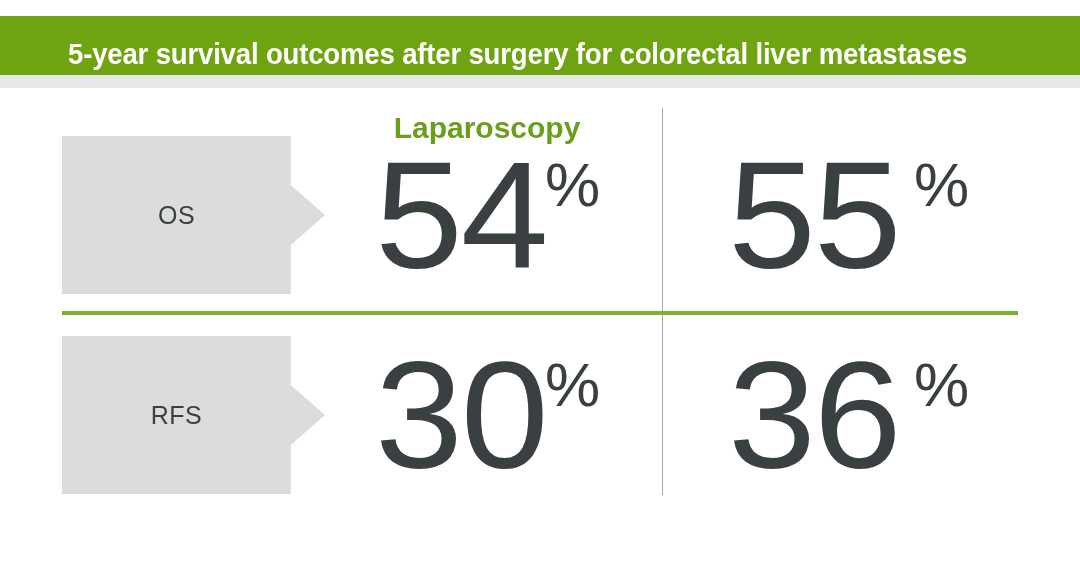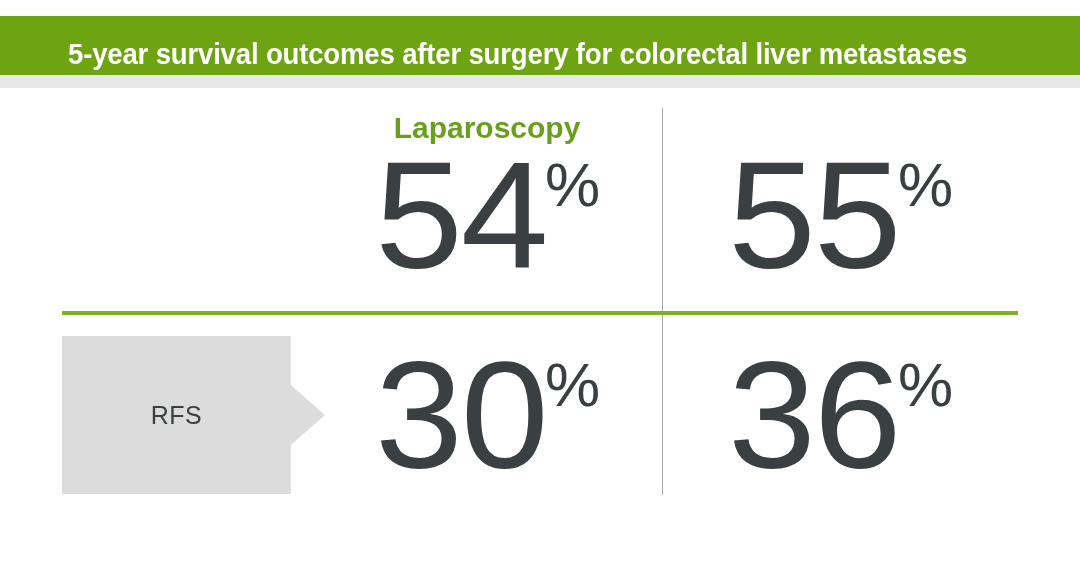--- a/index.html
+++ b/index.html
@@ -129,21 +129,21 @@
     align-items: center;
     justify-content: flex-start;
     color: #3a4042;
     font-family: "Liberation Sans Narrow", "Liberation Sans", sans-serif;
     font-weight: normal;
     white-space: nowrap;
   }
   .value.row-os  { top: 48px; }
   .value.row-rfs { top: 248px; align-items: center; }
   .value.col-lap  { left: 375px; }
-  .value.col-open { left: 728px; }
+  .value.col-open { left: 728px; gap: 16px; }
 
   .value .num {
     font-size: 152px;
     line-height: 150px;
     letter-spacing: -2px;
     transform: scaleX(1.04);
     transform-origin: left center;
     display: inline-block;
   }
   .value .pct {
@@ -163,20 +163,23 @@
 </div>
 <div class="banner-underline"></div>
 
 <div class="stage">
 
   <div class="col-head laparoscopy">Laparoscopy</div>
 
   <div class="v-divider"></div>
   <div class="h-divider"></div>
 
+  <div class="row-label os">
+    <div class="row-label-text">OS</div>
+  </div>
 
   <div class="value row-os col-lap">
     <span class="num">54</span>
       <span class="pct">%</span>
   </div>
 
   <div class="value row-os col-open">
     <span class="num">55</span>
       <span class="pct">%</span>
   </div>

